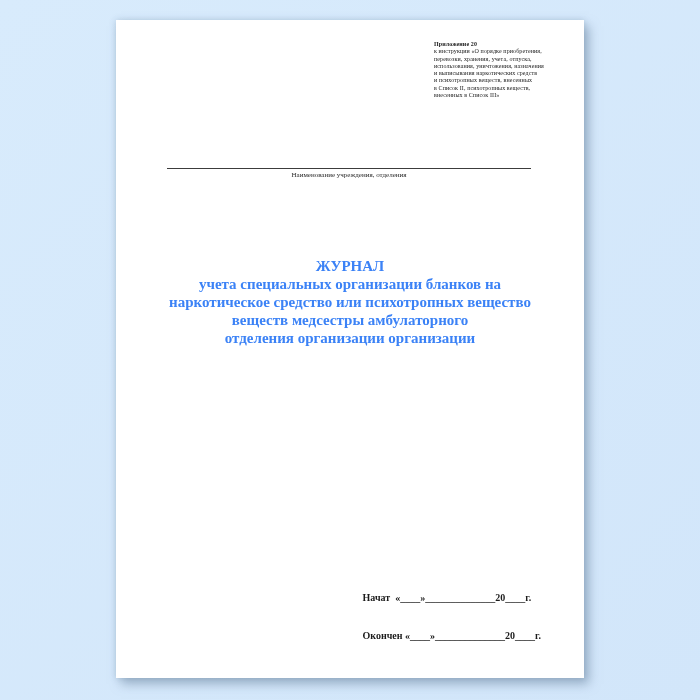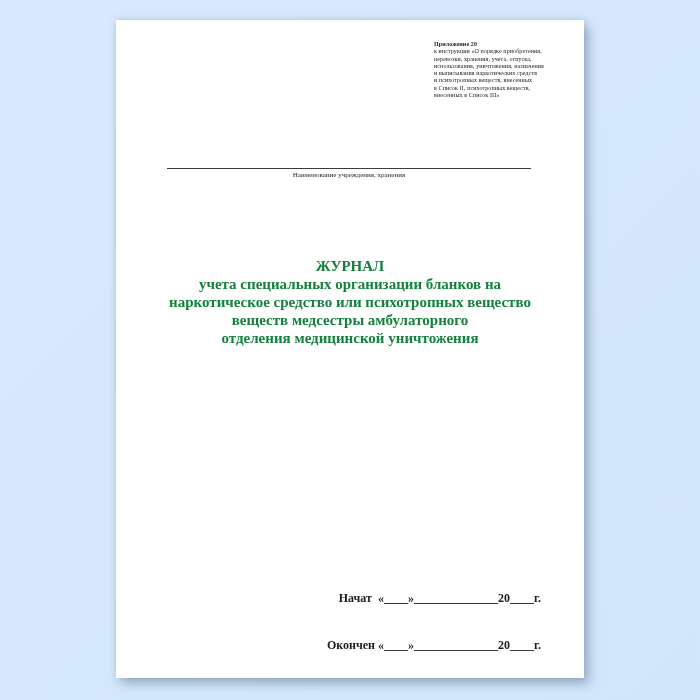--- a/index.html
+++ b/index.html
@@ -65,36 +65,35 @@
   
   .title {
     position: absolute;
     left: 0;
     top: 237px;
     width: 100%;
     text-align: center;
     font-size: 15px;
     line-height: 18px;
     font-weight: bold;
-    color: #15803d;
+    color: #3b82f6;
   }
   
   .dates {
     position: absolute;
     right: 43px;
     top: 548px;
-    text-align: right;
-    font-size: 12px;
+    font-size: 10px;
     line-height: 12px;
     font-weight: bold;
     white-space: pre;
     color: #1c1c1c;
   }
   .date-line + .date-line {
-    margin-top: 11px;
+    margin-top: 2px;
   }
 </style>
 </head>
 <body>
 
 <div class="scene">
   <div class="page">
 
     <div class="appendix">
       <div class="appendix-heading">Приложение 20</div>
@@ -102,29 +101,29 @@
       <div class="appendix-line">перевозки, хранения, учета, отпуска,</div>
       <div class="appendix-line">использования, уничтожения, назначения</div>
       <div class="appendix-line">и выписывания наркотических средств</div>
       <div class="appendix-line">и психотропных веществ, внесенных</div>
       <div class="appendix-line">в Список II, психотропных веществ,</div>
       <div class="appendix-line">внесенных в Список III»</div>
     </div>
 
     <div class="org">
       <div class="org-rule"></div>
-      <div class="org-caption">Наименование учреждения, хранения</div>
+      <div class="org-caption">Наименование учреждения, отделения</div>
     </div>
 
     <div class="title">
       <div class="title-line">ЖУРНАЛ</div>
       <div class="title-line">учета специальных организации бланков на</div>
       <div class="title-line">наркотическое средство или психотропных вещество</div>
       <div class="title-line">веществ медсестры амбулаторного</div>
-      <div class="title-line">отделения медицинской уничтожения</div>
+      <div class="title-line">отделения организации организации</div>
     </div>
 
     <div class="dates">
       <div class="date-line">Начат  «____»______________20____г.</div>
       <div class="date-line">Окончен «____»______________20____г.</div>
     </div>
 
   </div>
 </div>
 

